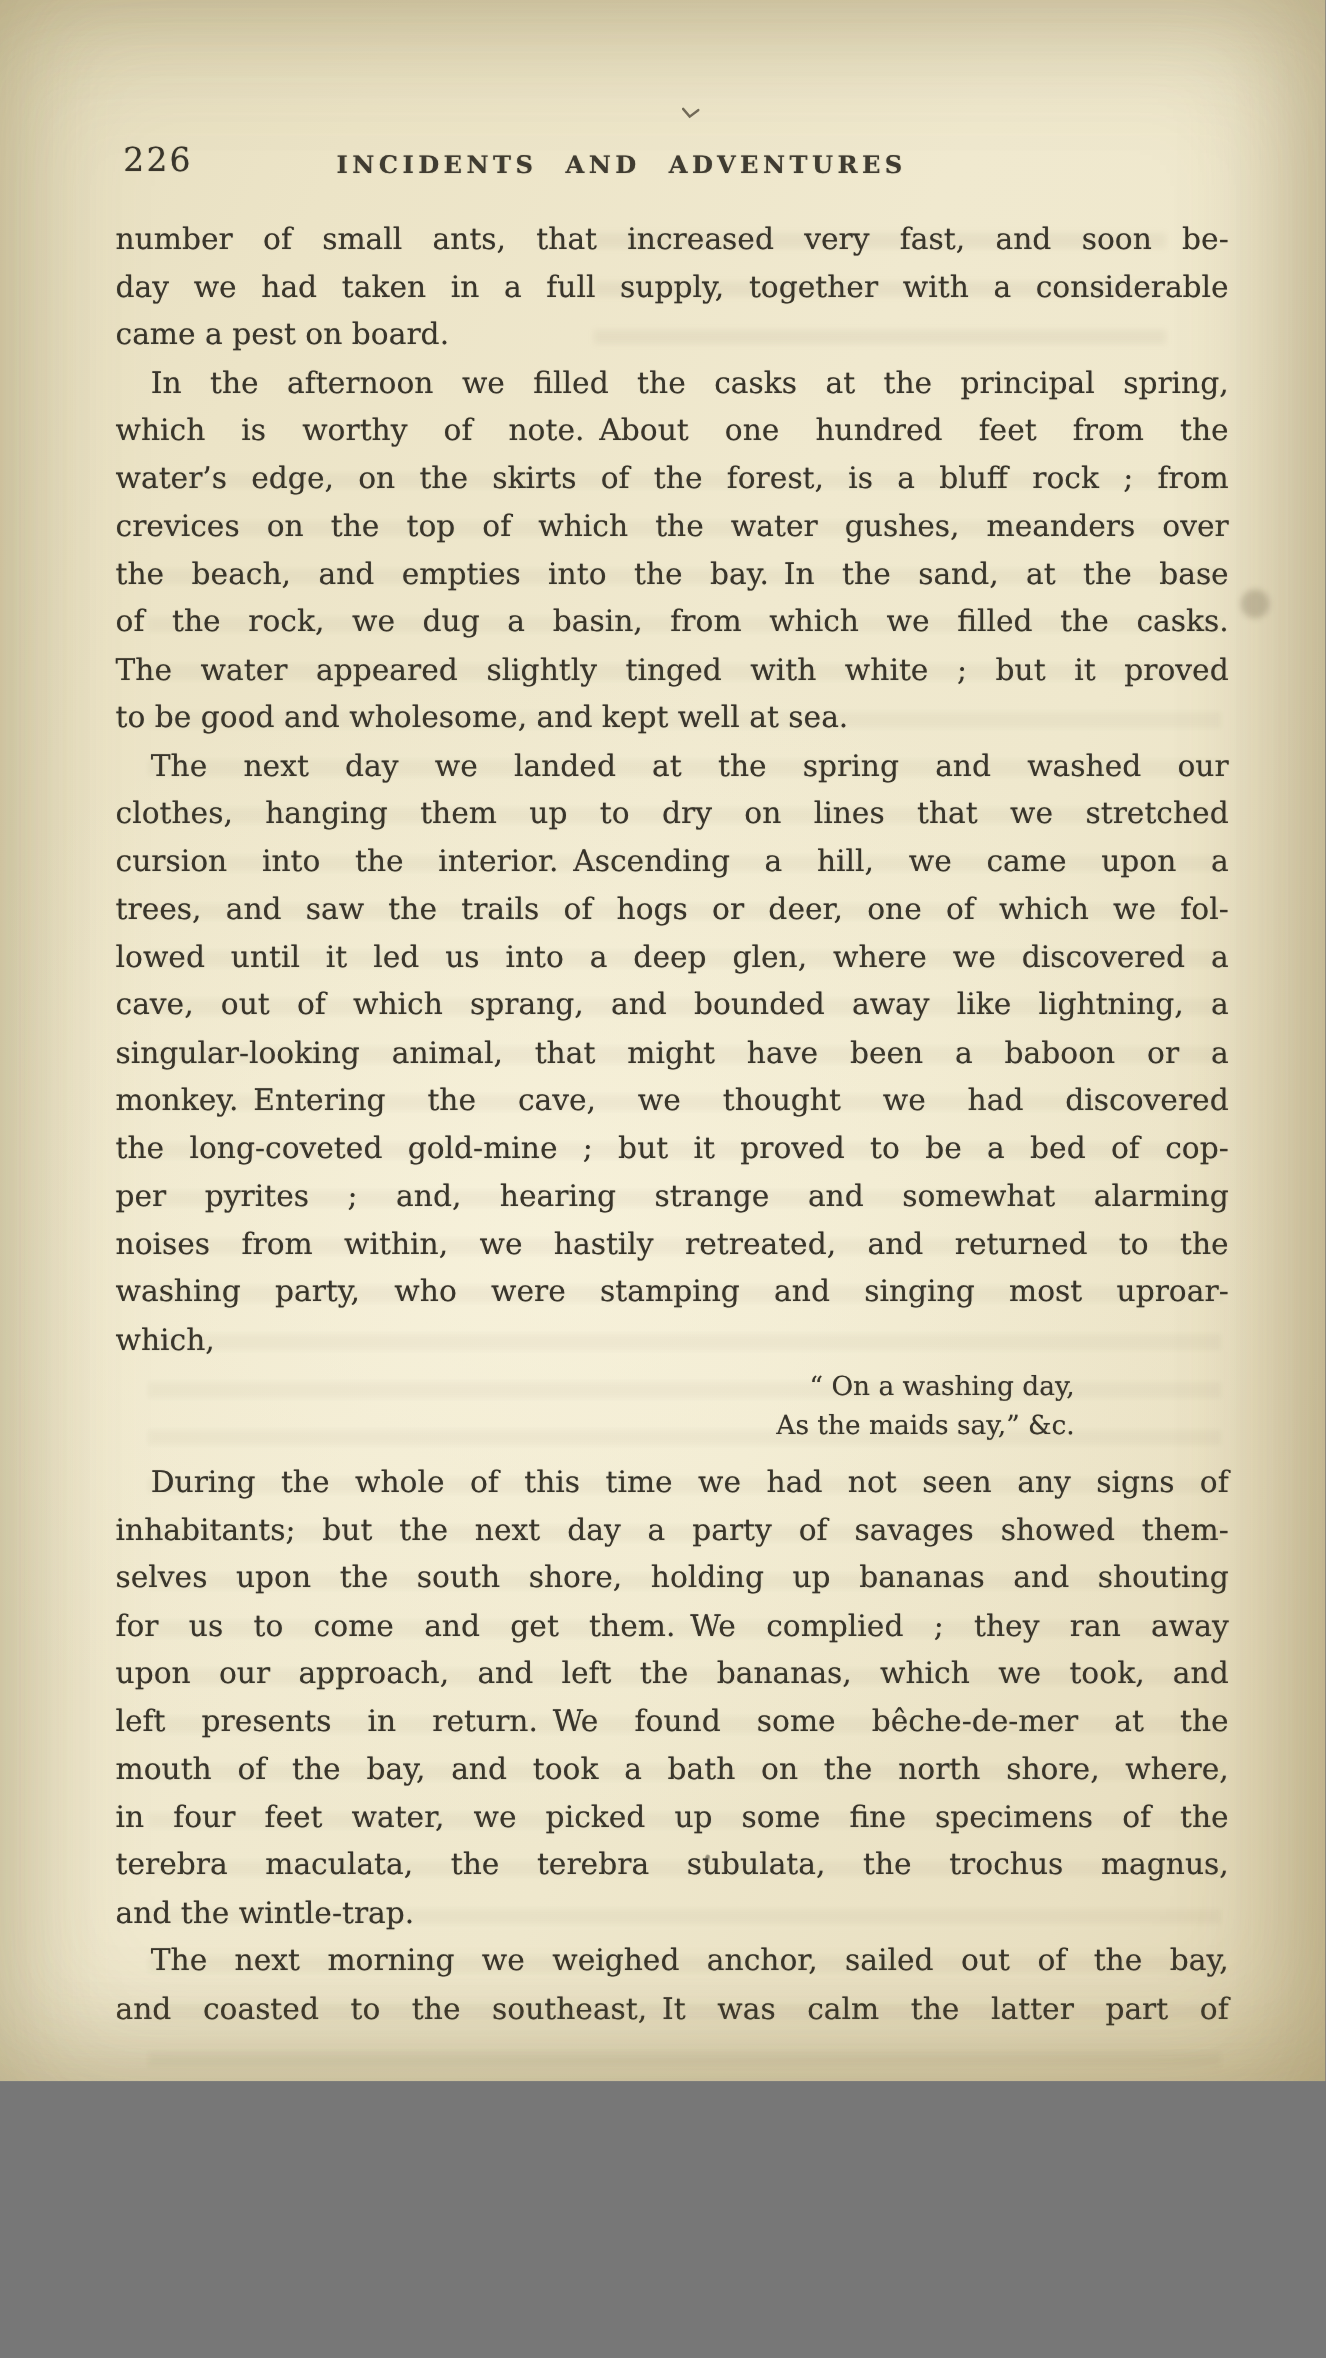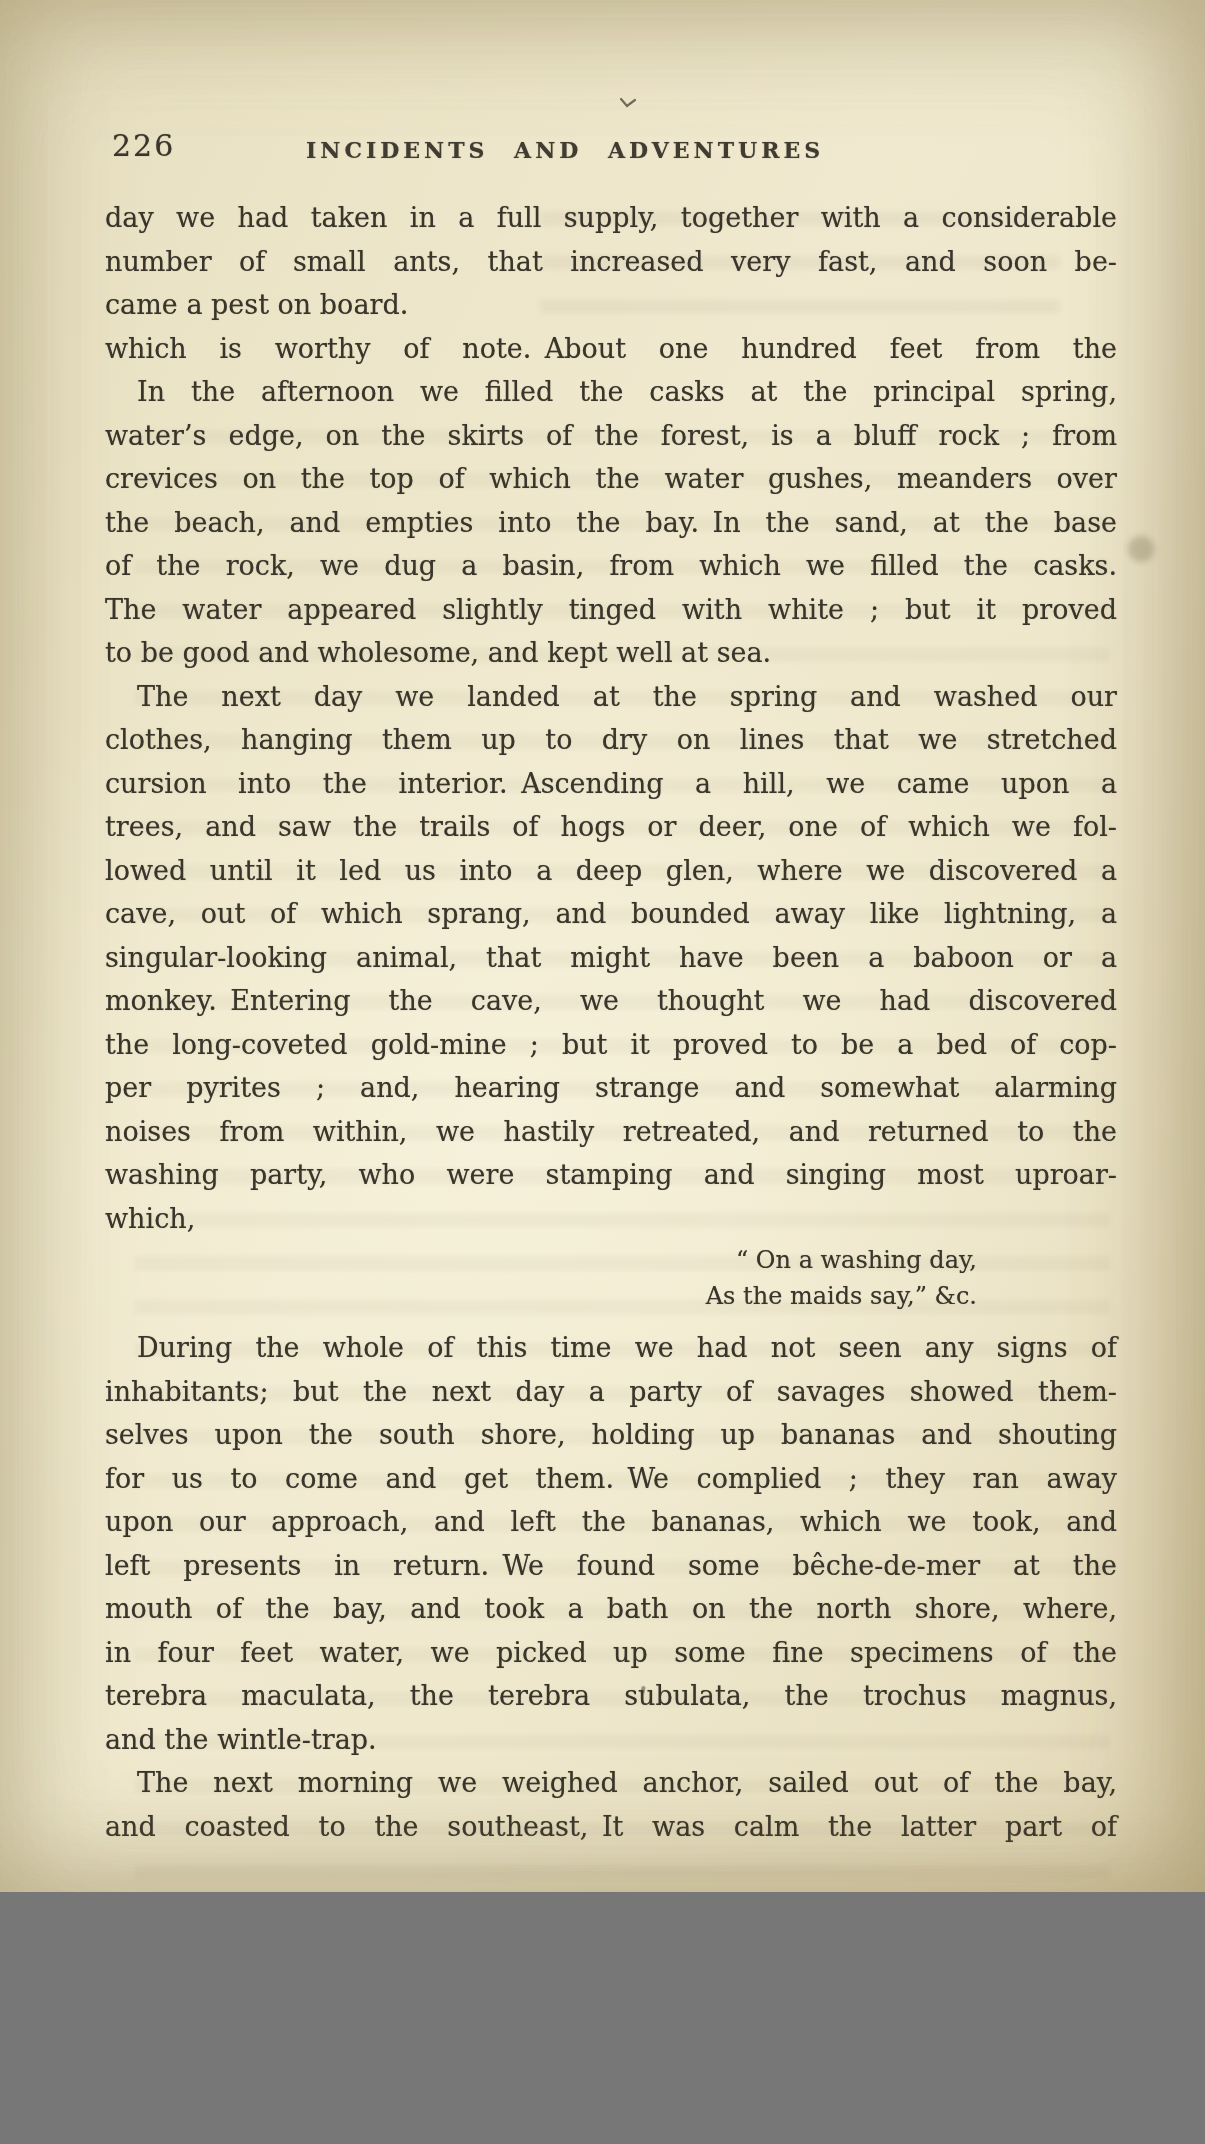--- a/index.html
+++ b/index.html
@@ -96,27 +96,27 @@
 
 <div class="page">
   <div class="ghost2"></div>
   <div class="ghost"></div>
 
   <div class="page-number">226</div>
   <div class="running-header">INCIDENTS AND ADVENTURES</div>
 
   <div class="body-text">
       <div class="para prose">
+        <div class="line">number of small ants, that increased very fast, and soon be-</div>
         <div class="line">day we had taken in a full supply, together with a considerable</div>
-        <div class="line">number of small ants, that increased very fast, and soon be-</div>
         <div class="line para-end">came a pest on board.</div>
       </div>
       <div class="para prose">
+        <div class="line indent">In the afternoon we filled the casks at the principal spring,</div>
         <div class="line">which is worthy of note. About one hundred feet from the</div>
-        <div class="line indent">In the afternoon we filled the casks at the principal spring,</div>
         <div class="line">water’s edge, on the skirts of the forest, is a bluff rock ; from</div>
         <div class="line">crevices on the top of which the water gushes, meanders over</div>
         <div class="line">the beach, and empties into the bay. In the sand, at the base</div>
         <div class="line">of the rock, we dug a basin, from which we filled the casks.</div>
         <div class="line">The water appeared slightly tinged with white ; but it proved</div>
         <div class="line para-end">to be good and wholesome, and kept well at sea.</div>
       </div>
       <div class="para prose">
         <div class="line indent">The next day we landed at the spring and washed our</div>
         <div class="line">clothes, hanging them up to dry on lines that we stretched</div>

